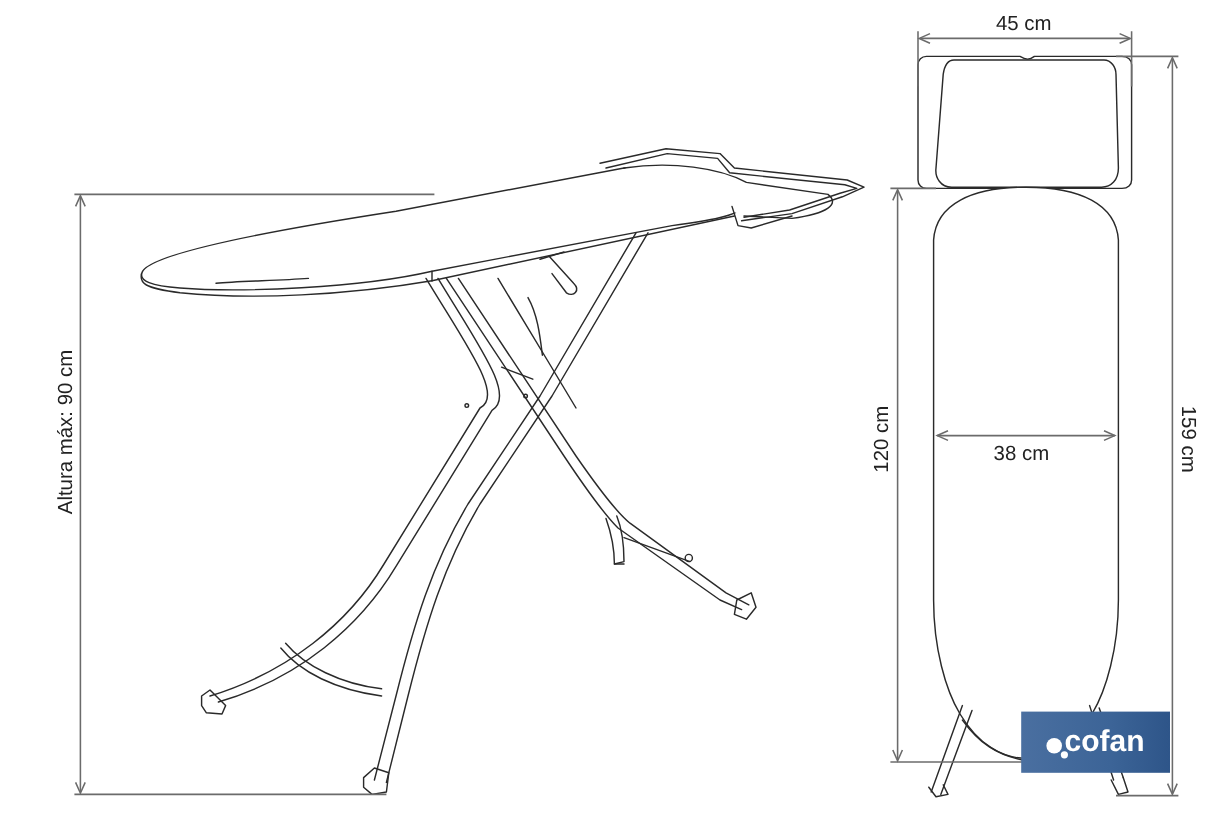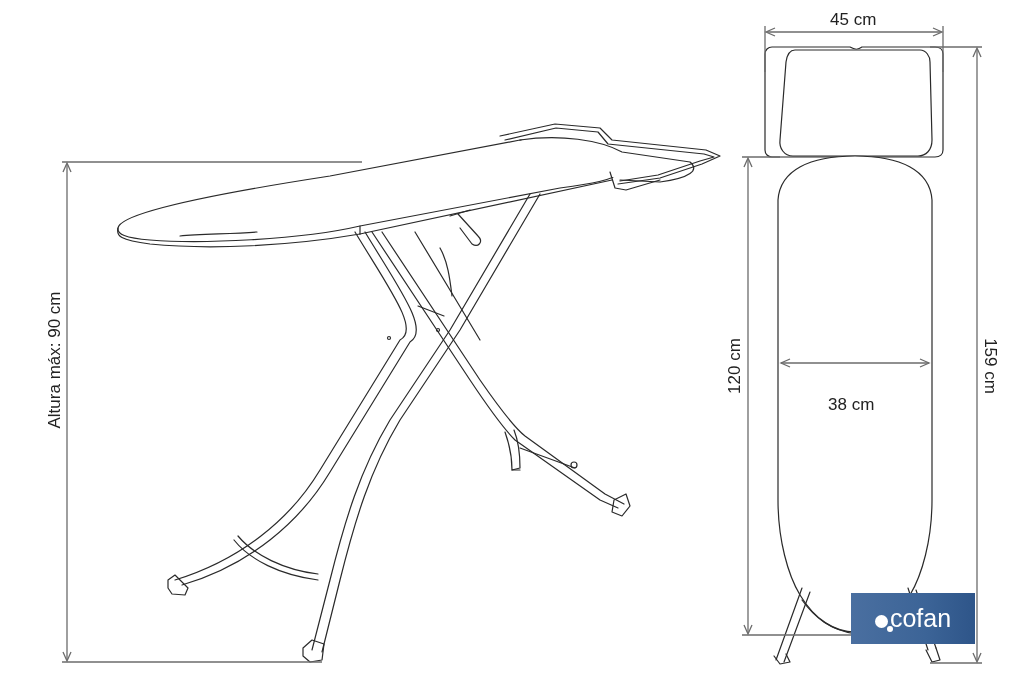--- a/index.html
+++ b/index.html
@@ -4,21 +4,21 @@
 <style>
   html, body { margin: 0; padding: 0; background: #ffffff; }
   body { width: 1024px; height: 682px; position: relative; overflow: hidden; font-family: "Liberation Sans", sans-serif; }
   svg.drawing { position: absolute; left: 0; top: 0; }
   .dim-label { position: absolute; font-family: "Liberation Sans", sans-serif; font-size: 17px; color: #222; white-space: nowrap; }
   .rot-ccw { transform: rotate(-90deg); transform-origin: center center; }
   .rot-cw { transform: rotate(90deg); transform-origin: center center; }
   .logo { position: absolute; left: 851px; top: 593px; width: 124px; height: 51px;
           background: linear-gradient(90deg, #4a6fa0 0%, #3c6497 60%, #2e5589 100%);
           display: flex; align-items: center; justify-content: center; }
-  .logo-text { color: #ffffff; font-weight: normal; font-size: 25px; letter-spacing: 0px; font-family: "Liberation Sans", sans-serif; }
+  .logo-text { color: #ffffff; font-weight: bold; font-size: 25px; letter-spacing: 0px; font-family: "Liberation Sans", sans-serif; }
   .logo-dot { width: 13px; height: 13px; background: #fff; border-radius: 50%; margin-right: 2px; position: relative; top: 3px; }
   .logo-dot::after { content: ""; position: absolute; width: 6px; height: 6px; background: #fff; border-radius: 50%; right: -5px; bottom: -4px; }
 </style>
 </head>
 <body>
 
 <svg class="drawing" width="1024" height="682" viewBox="0 0 1024 682">
   <g fill="none" stroke="#2a2a2a" stroke-width="1.2" stroke-linejoin="round" stroke-linecap="round">
 
     <g>
@@ -114,20 +114,20 @@
     <path d="M744,625 L748,634 L752,625"></path>
 
     <line x1="781" y1="363" x2="929" y2="363"></line>
     <path d="M790,359 L781,363 L790,367"></path>
     <path d="M920,359 L929,363 L920,367"></path>
   </g>
 </svg>
 
 <div class="dim-label rot-ccw" style="left:-20px; top:350px; width:150px; text-align:center;">Altura máx: 90 cm</div>
 <div class="dim-label" style="left:830px; top:10px;text-align:center;">45 cm</div>
-<div class="dim-label" style="left:828px; top:395px;">38 cm</div>
+<div class="dim-label" style="left:828px; top:368px;">38 cm</div>
 <div class="dim-label rot-ccw" style="left:700px; top:356px; width:70px; text-align:center;">120 cm</div>
 <div class="dim-label rot-cw" style="left:955px; top:356px; width:70px; text-align:center;">159 cm</div>
 
 <div class="logo">
   <span class="logo-dot"></span>
   <span class="logo-text">cofan</span>
 </div>
 
 </body></html>

